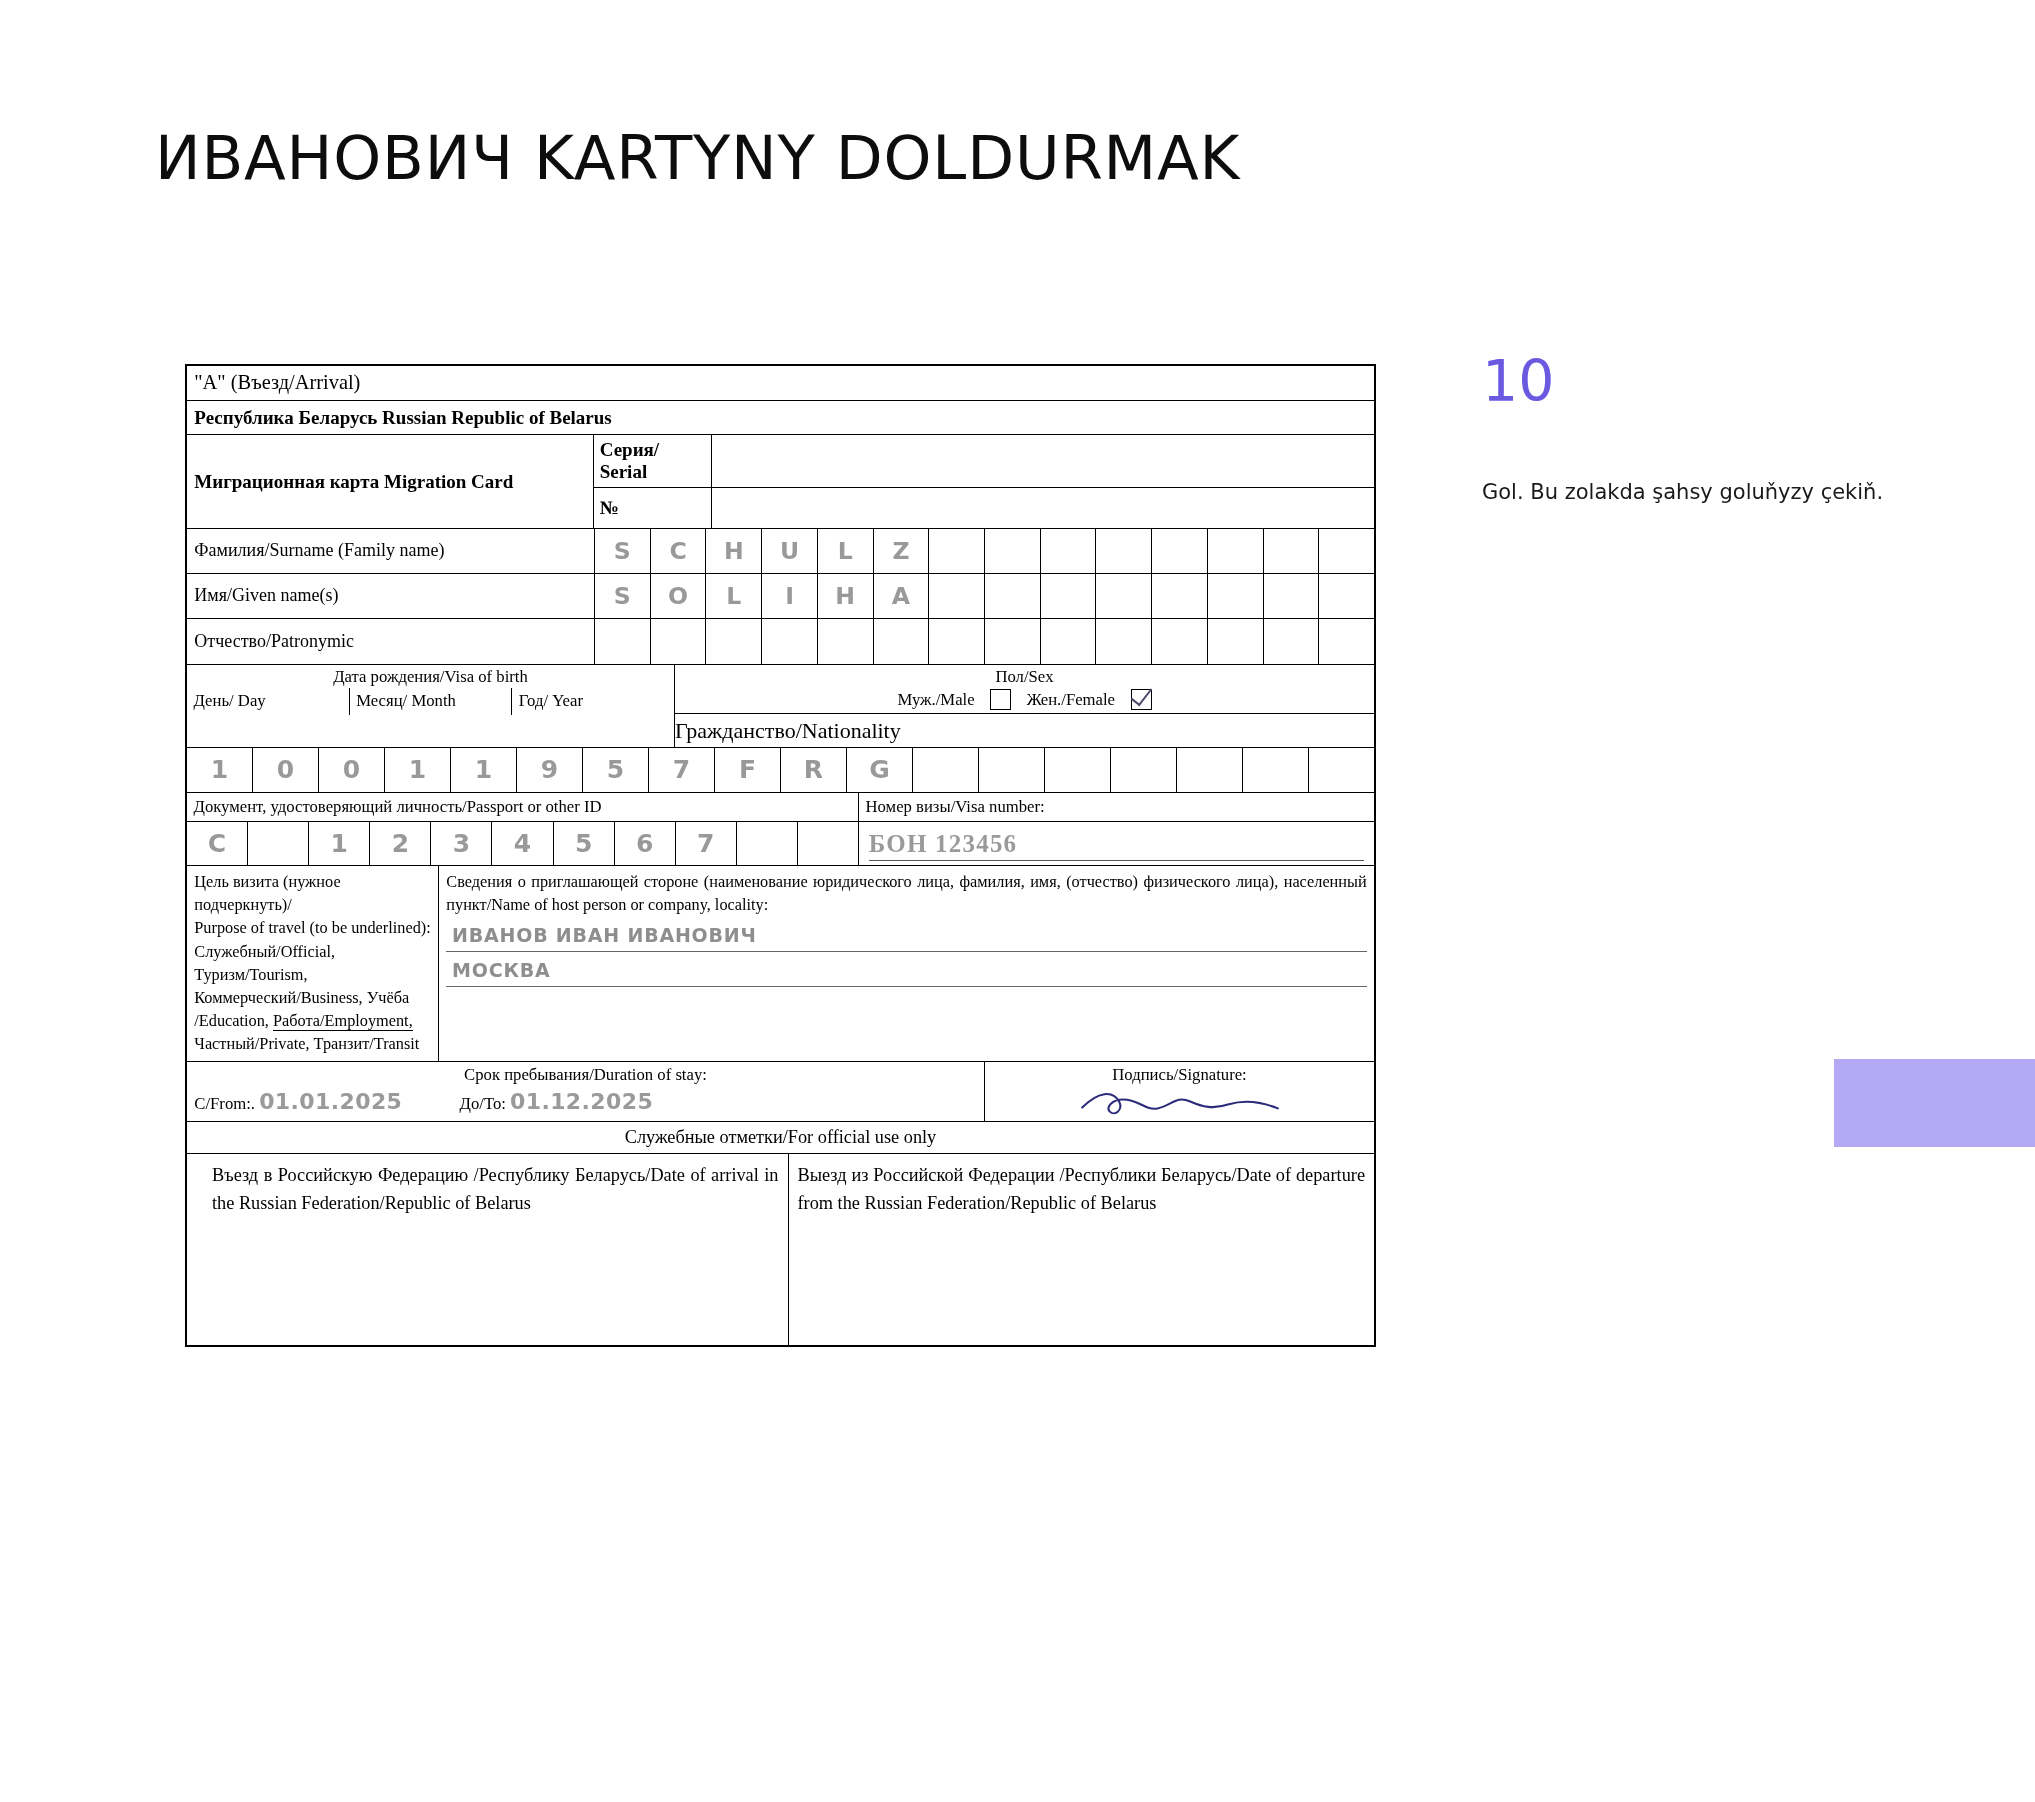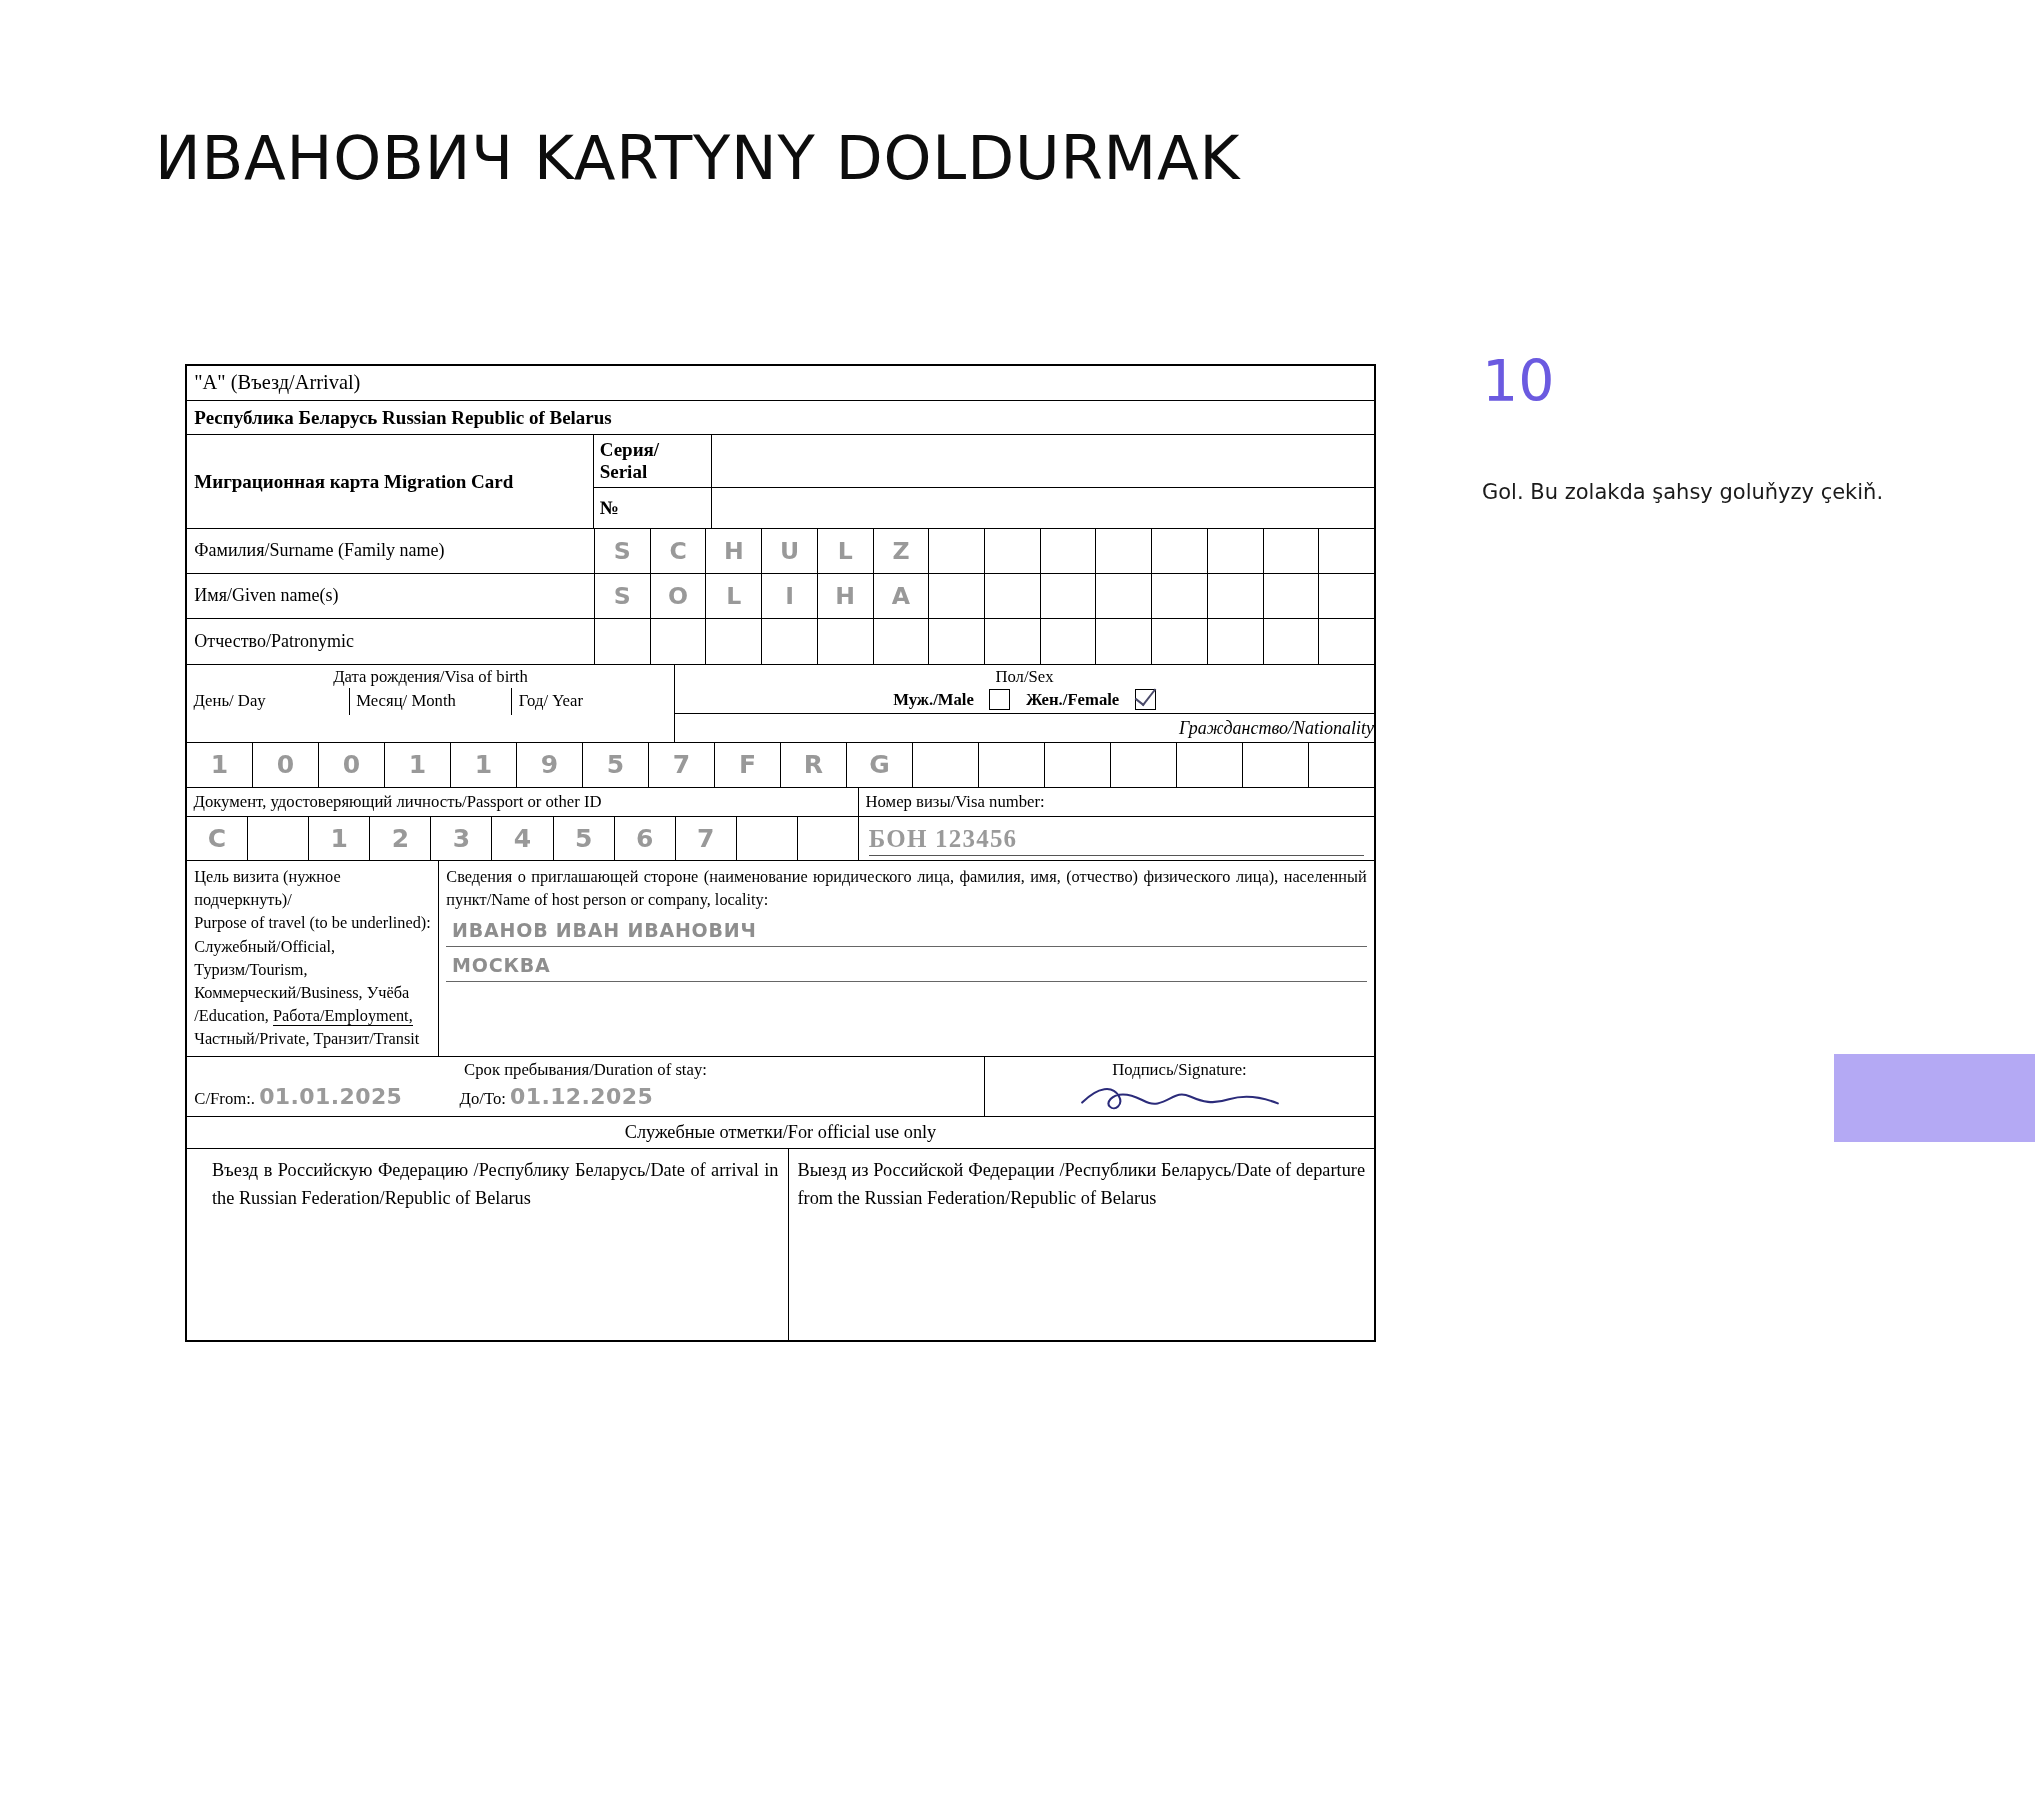--- a/index.html
+++ b/index.html
@@ -161,21 +161,20 @@
   .sex-right { flex: 1; box-sizing: border-box; }
   .sex-title { text-align: center; font-size: 16.7px; padding: 2.4px 0 1.6px 0; }
   .sex-opts {
     display: flex;
     align-items: center;
     justify-content: center;
     gap: 15.5px;
     font-size: 16.7px;
     padding-bottom: 3.3px;
     position: relative;
-    font-weight: bold;
   }
   .chk {
     display: inline-block;
     width: 21px;
     height: 21px;
     border: 1.6px solid #000;
     box-sizing: border-box;
     vertical-align: middle;
     position: relative;
   }
@@ -184,25 +183,24 @@
     position: absolute;
     left: 4.1px;
     top: -6.5px;
     width: 9px;
     height: 19px;
     border-right: 2px solid #4a4a6a;
     border-bottom: 2px solid #4a4a6a;
     transform: rotate(38deg);
   }
   .nat-title {
-    text-align: right;
-    font-size: 18px;
+    text-align: left;
+    font-size: 22px;
     border-top: 1.6px solid #000;
     padding: 3.3px 0 3.3px 0;
-    font-style: italic;
   }
 
   
   .digits-row { display: flex; height: 44px; }
   .dg {
     flex: 1;
     border-left: 1.6px solid #000;
     box-sizing: border-box;
     display: flex;
     align-items: center;

